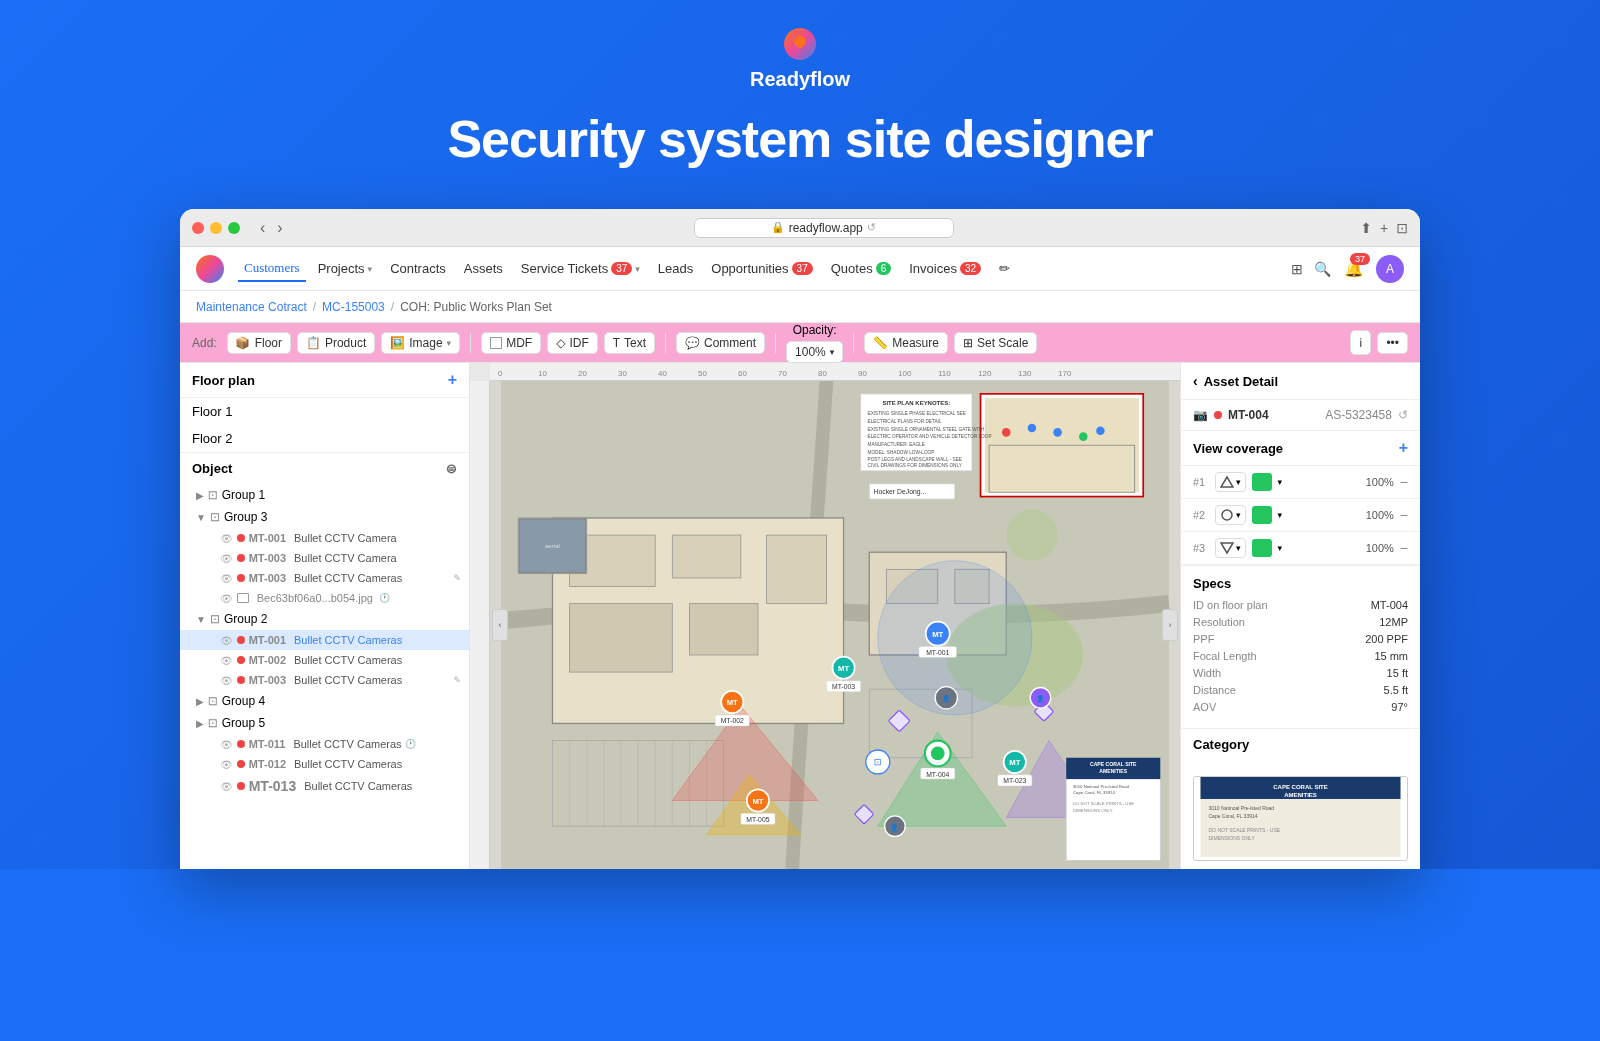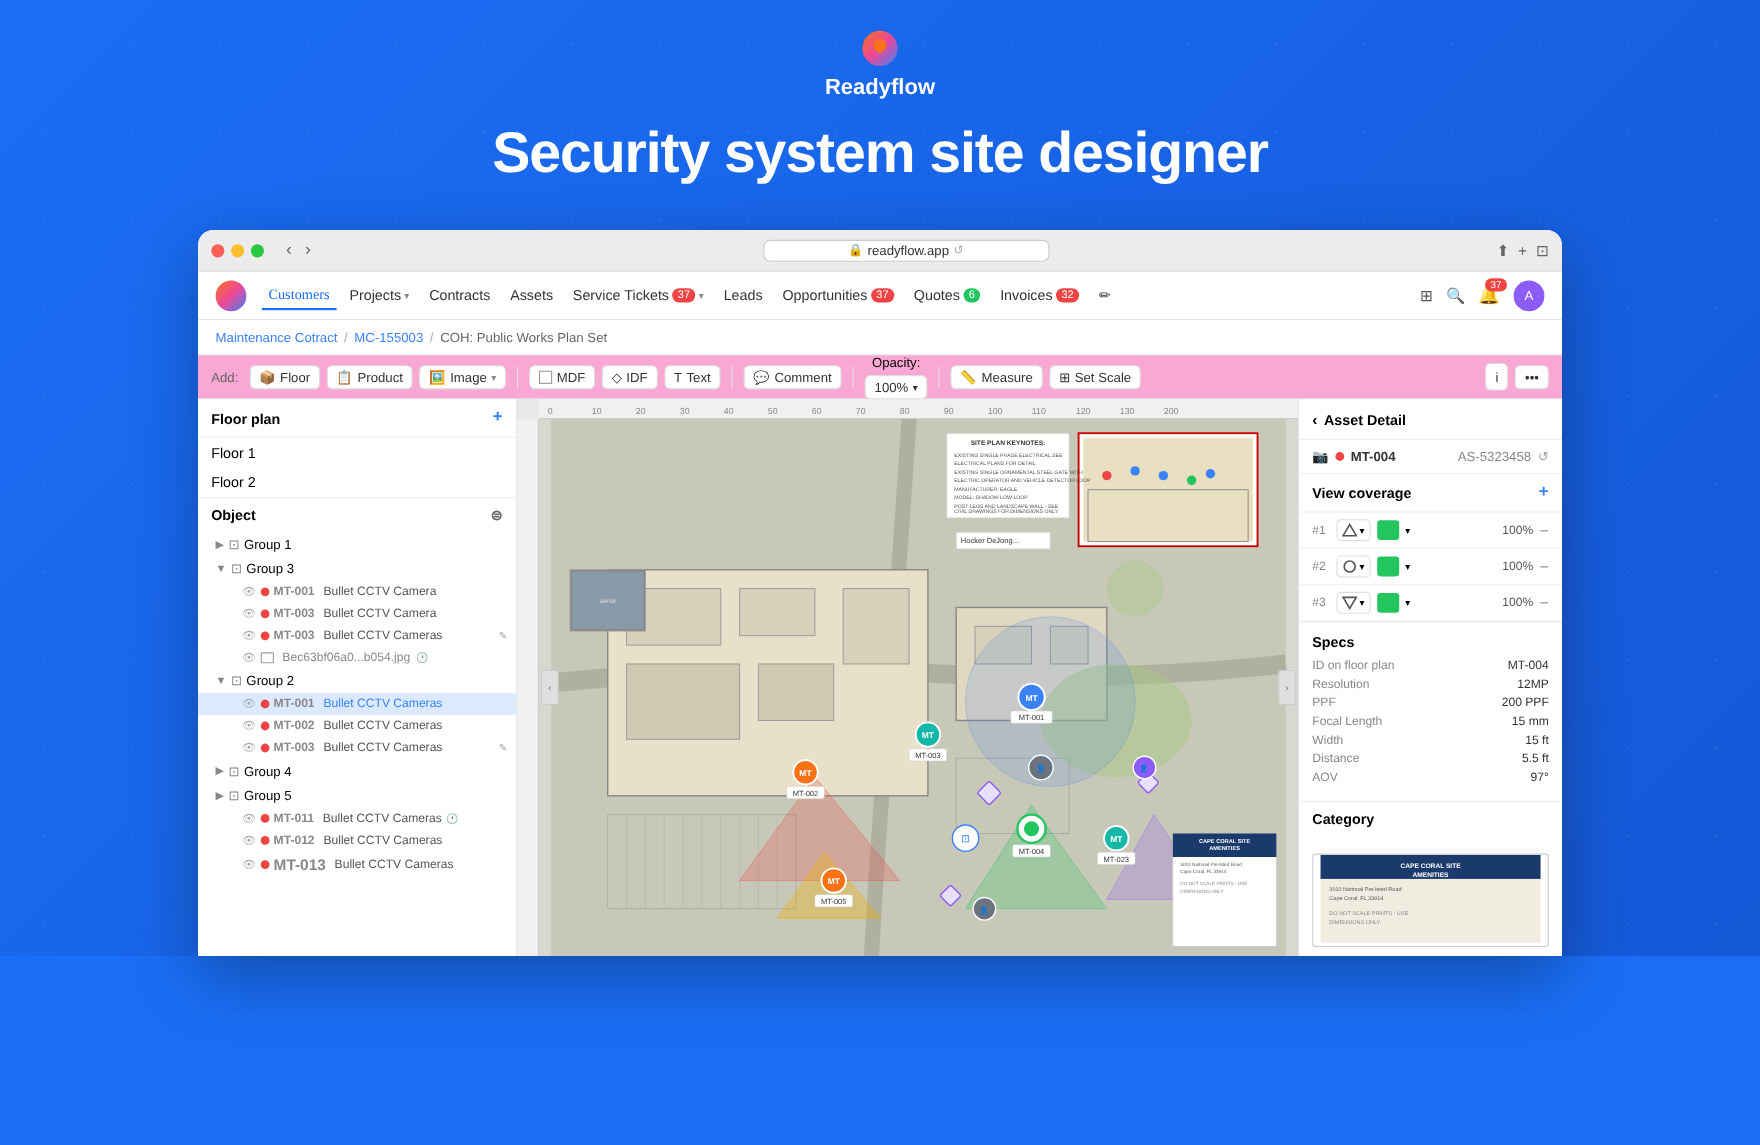--- a/index.html
+++ b/index.html
@@ -573,21 +573,21 @@
           <span class="ruler-tick">40</span>
           <span class="ruler-tick">50</span>
           <span class="ruler-tick">60</span>
           <span class="ruler-tick">70</span>
           <span class="ruler-tick">80</span>
           <span class="ruler-tick">90</span>
           <span class="ruler-tick">100</span>
           <span class="ruler-tick">110</span>
           <span class="ruler-tick">120</span>
           <span class="ruler-tick">130</span>
-          <span class="ruler-tick">200</span>
+          <span class="ruler-tick">170</span>
         </div>
         <div class="ruler-v"></div>
 
         <div class="canvas-content">
           
           <svg width="100%" height="100%" viewBox="0 0 780 570" style="background:#d8d8d0;">
 
             <rect width="780" height="570" fill="#c8c8b8"></rect>
 
             <path d="M0 280 Q200 260 400 270 Q600 280 780 260" stroke="#b0b0a0" stroke-width="20" fill="none"></path>

